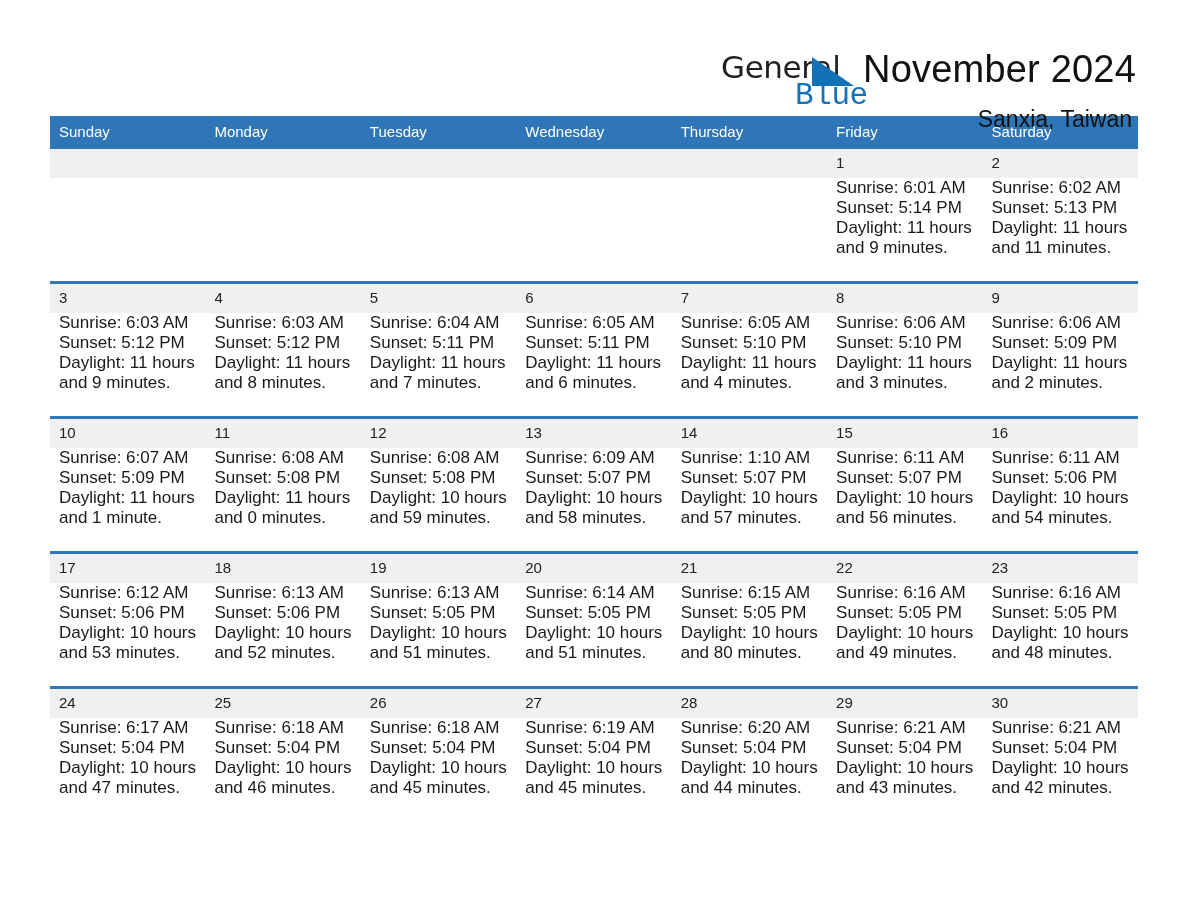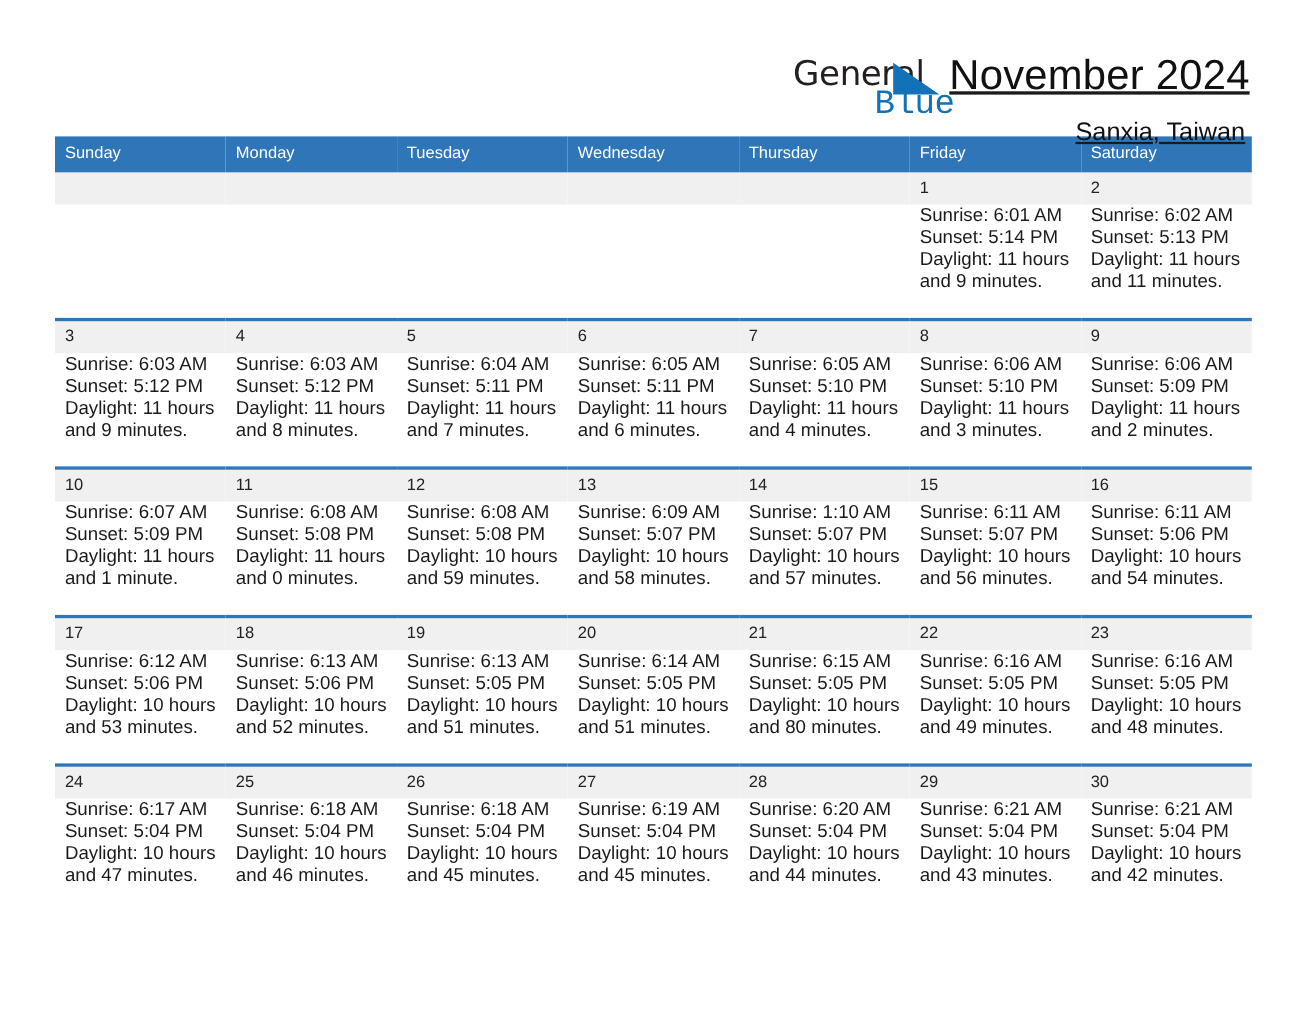--- a/index.html
+++ b/index.html
@@ -61,21 +61,20 @@
     left: 82px;
     top: 34px;
     font-size: 31px;
     letter-spacing: -0.4px;
     color: #1271b7;
     font-family: Liberation Mono, monospace;
   }
   .title-block {
     text-align: right;
     padding-right: 2px;
-    text-decoration: underline;
   }
   .cal-title {
     font-size: 38px;
     font-weight: normal;
     color: #111111;
     letter-spacing: 0.2px;
     margin: 0;
     line-height: 46px;
   }
   .cal-subtitle {
@@ -85,21 +84,21 @@
     margin: 4px;
     line-height: 30px;
     padding-top: 8px;
   }
 
   
   .calendar {
     width: 1088px;
     border-collapse: collapse;
     table-layout: fixed;
-    margin-top: 22px;
+    margin-top: 14px;
   }
   .calendar th {
     background: #2e76b8;
     color: #ffffff;
     font-size: 15px;
     font-weight: normal;
     text-align: left;
     padding: 7px 0 8px 9px;
     line-height: 18px;
     border: none;

